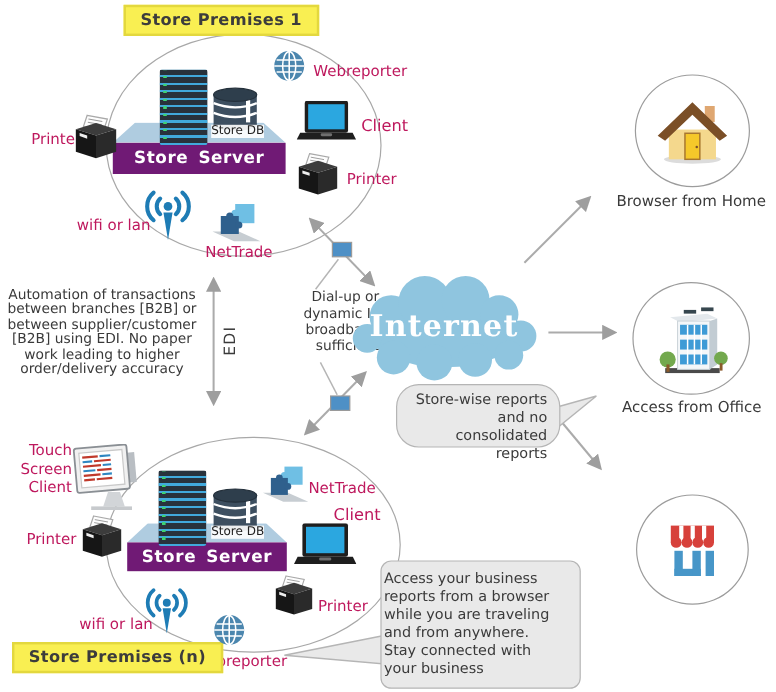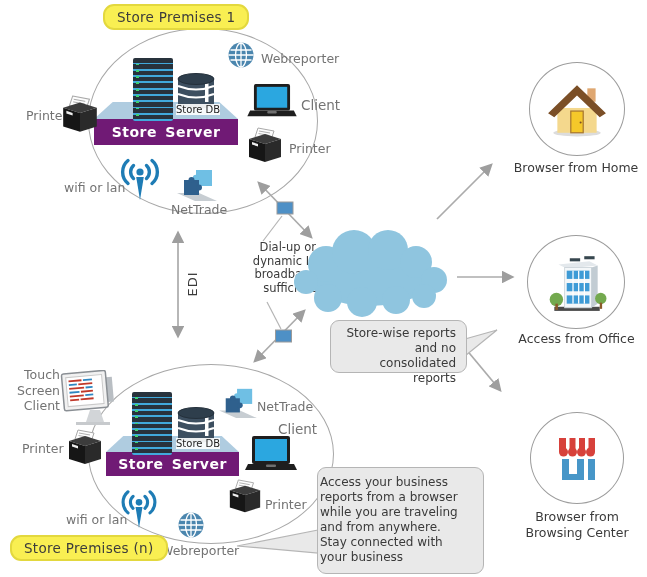--- a/index.html
+++ b/index.html
@@ -1,22 +1,22 @@
 <!DOCTYPE html>
 <html><head>
 <meta charset="utf-8">
 <style>
   html,body{margin:0;padding:0;background:#fff;}
   #canvas{position:relative;width:647px;height:577px;background:#fff;overflow:hidden;
           font-family:"DejaVu Sans","Liberation Sans",sans-serif;color:#3a3a3a;}
   .pre{white-space:pre-line;}
-  .lbl{position:absolute;font-size:12.5px;color:#737373;line-height:1.2;}
+  .lbl{position:absolute;font-size:12.5px;color:#be185d;line-height:1.2;}
   .ellipse{position:absolute;border:1.5px solid #a8a8a8;border-radius:50%;background:transparent;}
-  .ylabel{position:absolute;background:#F9EF52;border:2px solid #E3D83E;border-radius:11px;
-          font-weight:normal;font-size:13.5px;color:#3c3c3c;padding:3px 12px;letter-spacing:.3px;}
+  .ylabel{position:absolute;background:#F9EF52;border:2px solid #E3D83E;border-radius:0;
+          font-weight:bold;font-size:13.5px;color:#3c3c3c;padding:3px 12px;letter-spacing:.3px;}
   .rack{position:absolute;background-color:#28323C;border-radius:2px;
         background-image:repeating-linear-gradient(to bottom,rgba(0,0,0,0) 0 4.5px,#41A9DC 4.5px 6.3px);}
   .rack::before{content:"";position:absolute;left:3px;top:1px;bottom:1px;width:3px;
         background:repeating-linear-gradient(to bottom,rgba(0,0,0,0) 0 4.5px,#3ED273 4.5px 6.3px);}
   .platform-top{position:absolute;background:#AFCCE0;clip-path:polygon(13% 0,87% 0,100% 100%,0 100%);}
   .platform-front{position:absolute;background:#701a75;color:#fff;font-weight:bold;font-size:14px;
         display:flex;align-items:center;justify-content:center;letter-spacing:.5px;word-spacing:3px;}
   .storedb{position:absolute;font-size:10px;color:#222;background:rgba(255,255,255,.9);padding:0 0;}
   .icon{position:absolute;}
   .note{position:absolute;font-size:11.5px;color:#3a3a3a;}
@@ -224,31 +224,38 @@
   <div class="lbl" style="left:26px;top:108px;">Printer</div>
   <svg class="icon z2" style="left:119px;top:152px;width:42px;height:48px;">
       <use href="#sym-wifi"></use>
     </svg>
   <div class="lbl" style="left:64px;top:180px;">wifi or lan</div>
   <svg class="icon z2" style="left:177px;top:167px;width:40px;height:36px;">
       <use href="#sym-nettrade"></use>
     </svg>
   <div class="lbl" style="left:171px;top:202px;">NetTrade</div>
 
+  <div class="note pre" style="left:4px;top:239px;width:162px;text-align:center;line-height:12.4px;">Automation of transactions
+between branches [B2B] or
+between supplier/customer
+[B2B] using EDI. No paper
+work leading to higher
+order/delivery accuracy</div>
   <div class="note" style="left:170px;top:276px;width:46px;height:16px;text-align:center;font-size:13px;transform:rotate(-90deg);letter-spacing:1px;">EDI</div>
   <div class="note pre" style="left:238px;top:241px;width:78px;text-align:right;line-height:13.6px;">Dial-up or
 dynamic IP
 broadbank
 sufficient</div>
 
   <svg class="icon z2" style="left:292px;top:224px;width:156px;height:96px;">
       <use href="#sym-cloud"></use>
     </svg>
-
-  <div class="bubble pre" style="left:330px;top:320px;width:137px;height:53px;padding:5px 10px;text-align:right;">Store-wise reports
+  <div class="internet-text" style="left:292px;top:257px;width:156px;">Internet</div>
+
+  <div class="bubble pre" style="left:330px;top:320px;width:137px;height:53px;padding:5px 10px;text-align:right;border-radius:19px;">Store-wise reports
 and no consolidated
 reports</div>
   <div class="bubble pre" style="left:317px;top:467px;width:167px;height:107px;padding:7px 6px 7px 2px;text-align:left;">Access your business
 reports from a browser
 while you are traveling
 and from anywhere.
 Stay connected with
 your business</div>
 
   <div class="circle" style="left:529px;top:62px;width:94px;height:92px;">
@@ -263,22 +270,20 @@
         <use href="#sym-office"></use>
       </svg>
   </div>
   <div class="rlabel" style="left:506px;top:331px;width:141px;">Access from Office</div>
 
   <div class="circle" style="left:530px;top:412px;width:92px;height:90px;">
     <svg width="56" height="52" viewBox="0 0 56 52">
         <use href="#sym-store"></use>
       </svg>
   </div>
-  <div class="rlabel pre" style="left:508px;top:509px;width:138px;">Browser from
-Browsing Center</div>
 
   <svg class="icon z2" style="left:60px;top:370px;width:56px;height:58px;">
       <use href="#sym-touch"></use>
     </svg>
   <div class="lbl pre" style="left:12px;top:367px;width:48px;text-align:right;line-height:15.5px;">Touch
 Screen
 Client</div>
 
   <div class="platform-top z2" style="left:106px;top:436px;width:133px;height:16px;"></div>
   <div class="platform-front z2" style="left:106px;top:452px;width:133px;height:24px;">Store Server</div>

